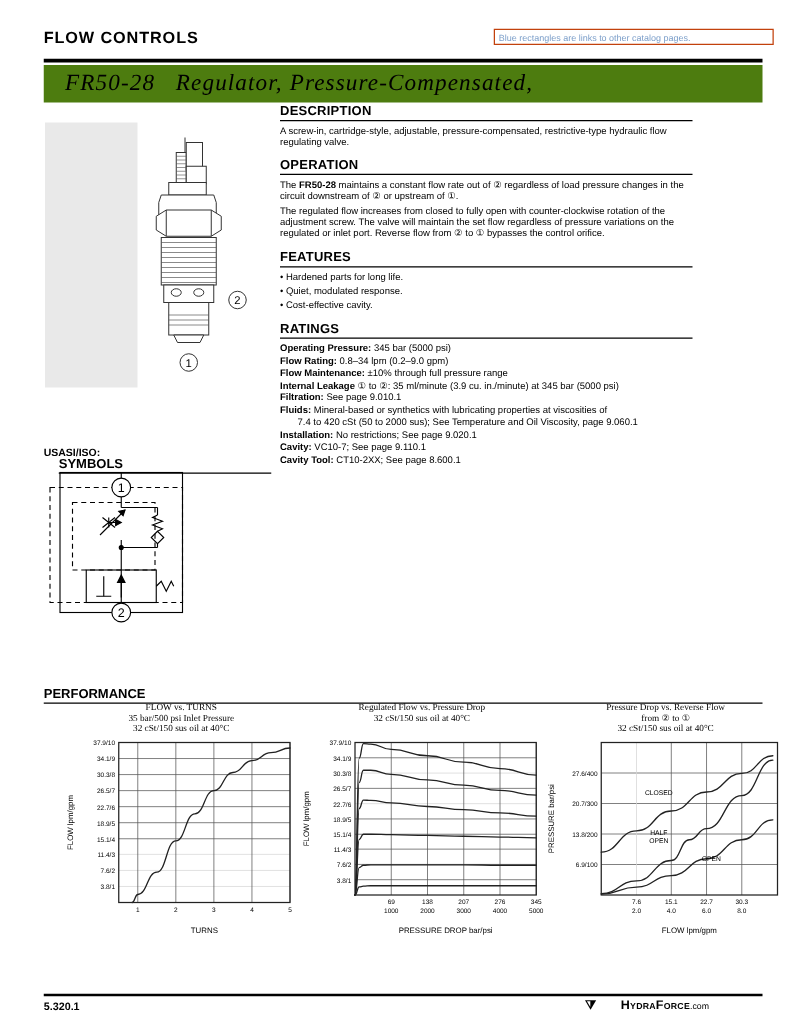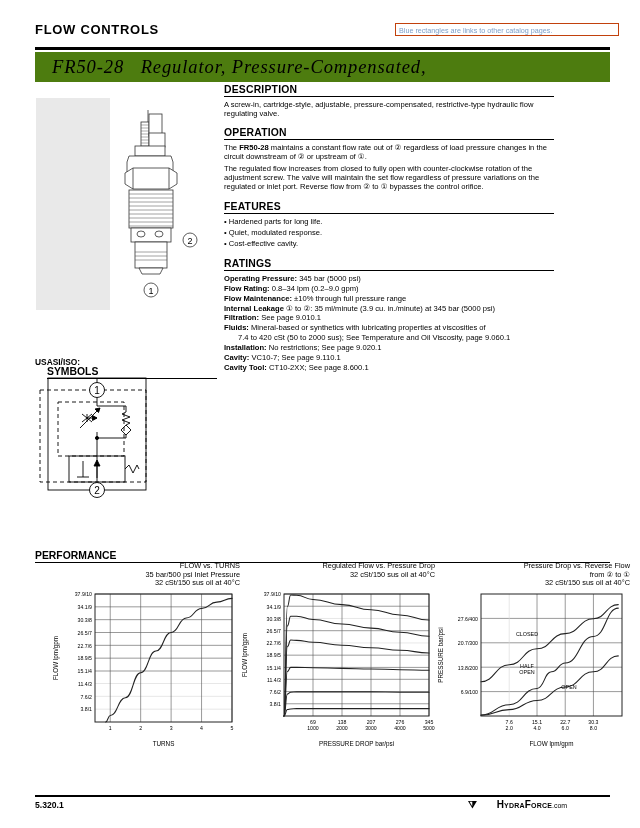--- a/index.html
+++ b/index.html
@@ -58,21 +58,21 @@
 
   
   .perf-h{position:absolute;left:35px;top:538px;width:575px;}
   .perf-h h2{font-size:10.4px;font-weight:bold;margin:12px 0 1px 0;}
   .perf-h .uline{height:1.1px;background:#000;}
   .charts{position:absolute;left:35px;top:562px;width:580px;height:195px;}
   .chart{position:absolute;top:0;}
   .c1{left:15px;width:190px;}
   .c2{left:205px;width:195px;}
   .c3{left:400px;width:195px;}
-  .ct{font-size:7.4px;text-align:right;line-height:8.6px;}
+  .ct{font-size:7.4px;text-align:center;line-height:8.6px;font-family:Liberation Serif, serif;}
 
   
   .f-rule{position:absolute;left:35px;top:795px;width:575px;height:1.6px;background:#000;}
   .f-page{position:absolute;left:35px;top:800px;font-size:8.6px;font-weight:bold;}
   .f-logo{position:absolute;left:468px;top:799px;font-size:10px;white-space:nowrap;}
   .f-logo .mk{font-weight:bold;letter-spacing:-.3px;}
   .f-logo .nm{font-weight:bold;font-variant:small-caps;letter-spacing:.2px;padding-left:20px;}
   .f-logo .dc{font-size:7px;}
   svg{display:block;}
   text{font-family:"Liberation Sans", sans-serif;}

